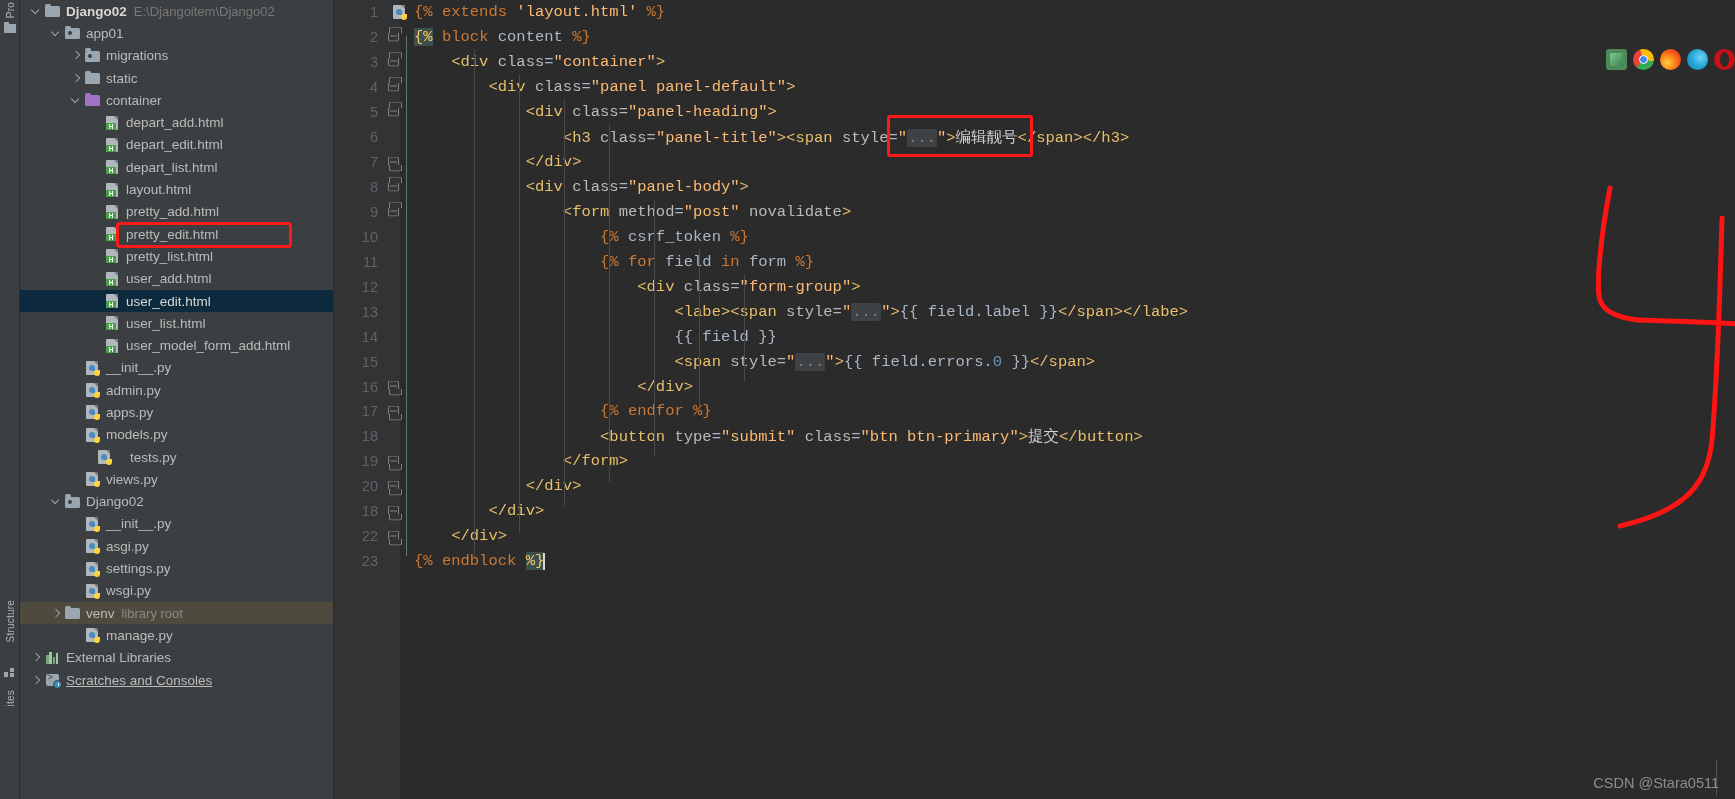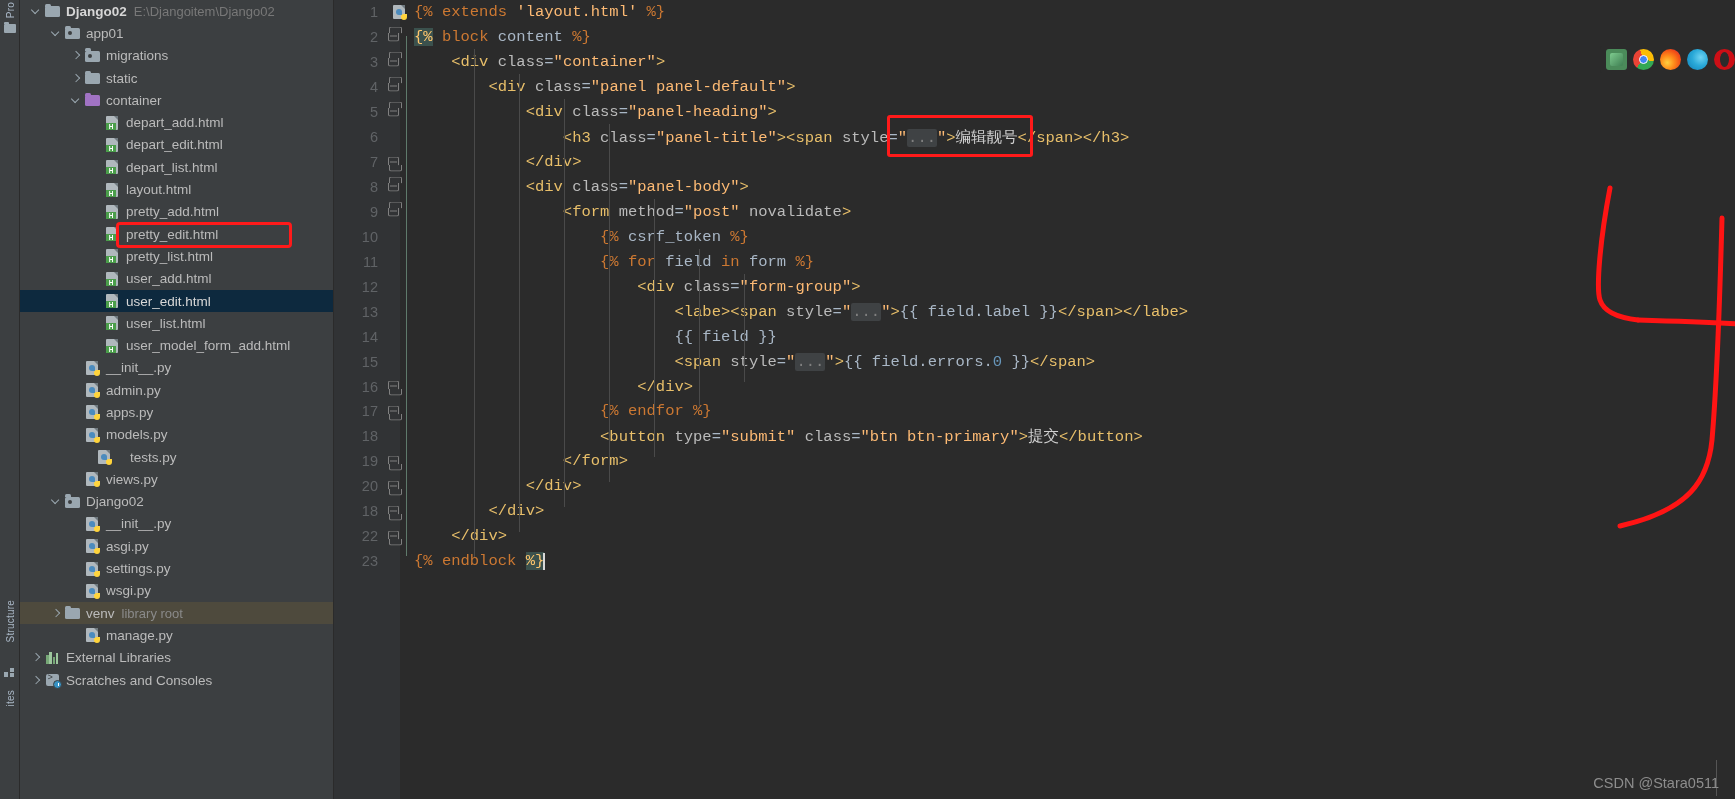--- a/index.html
+++ b/index.html
@@ -621,21 +621,21 @@
           <span class="ficon">
             <div class="ic-lib">
               <i></i>
               <i></i>
               <i></i>
               <i></i>
             </div>
           </span>
           <span class="tname">External Libraries</span>
         </div>
-        <div class="tree-row" style="padding-left: 10px;">
+        <div class="tree-row" style="padding-left: 10px; text-decoration: underline;">
           <span class="arrow right"></span>
           <span class="ficon">
             <div class="ic-scr">
               <span class="clk"></span>
             </div>
           </span>
           <span class="tname">Scratches and Consoles</span>
         </div>
       </div>
     <div class="tree-annot" id="tree-annot" style="left: 96px; top: 222px; width: 176px; height: 26px;"></div>

